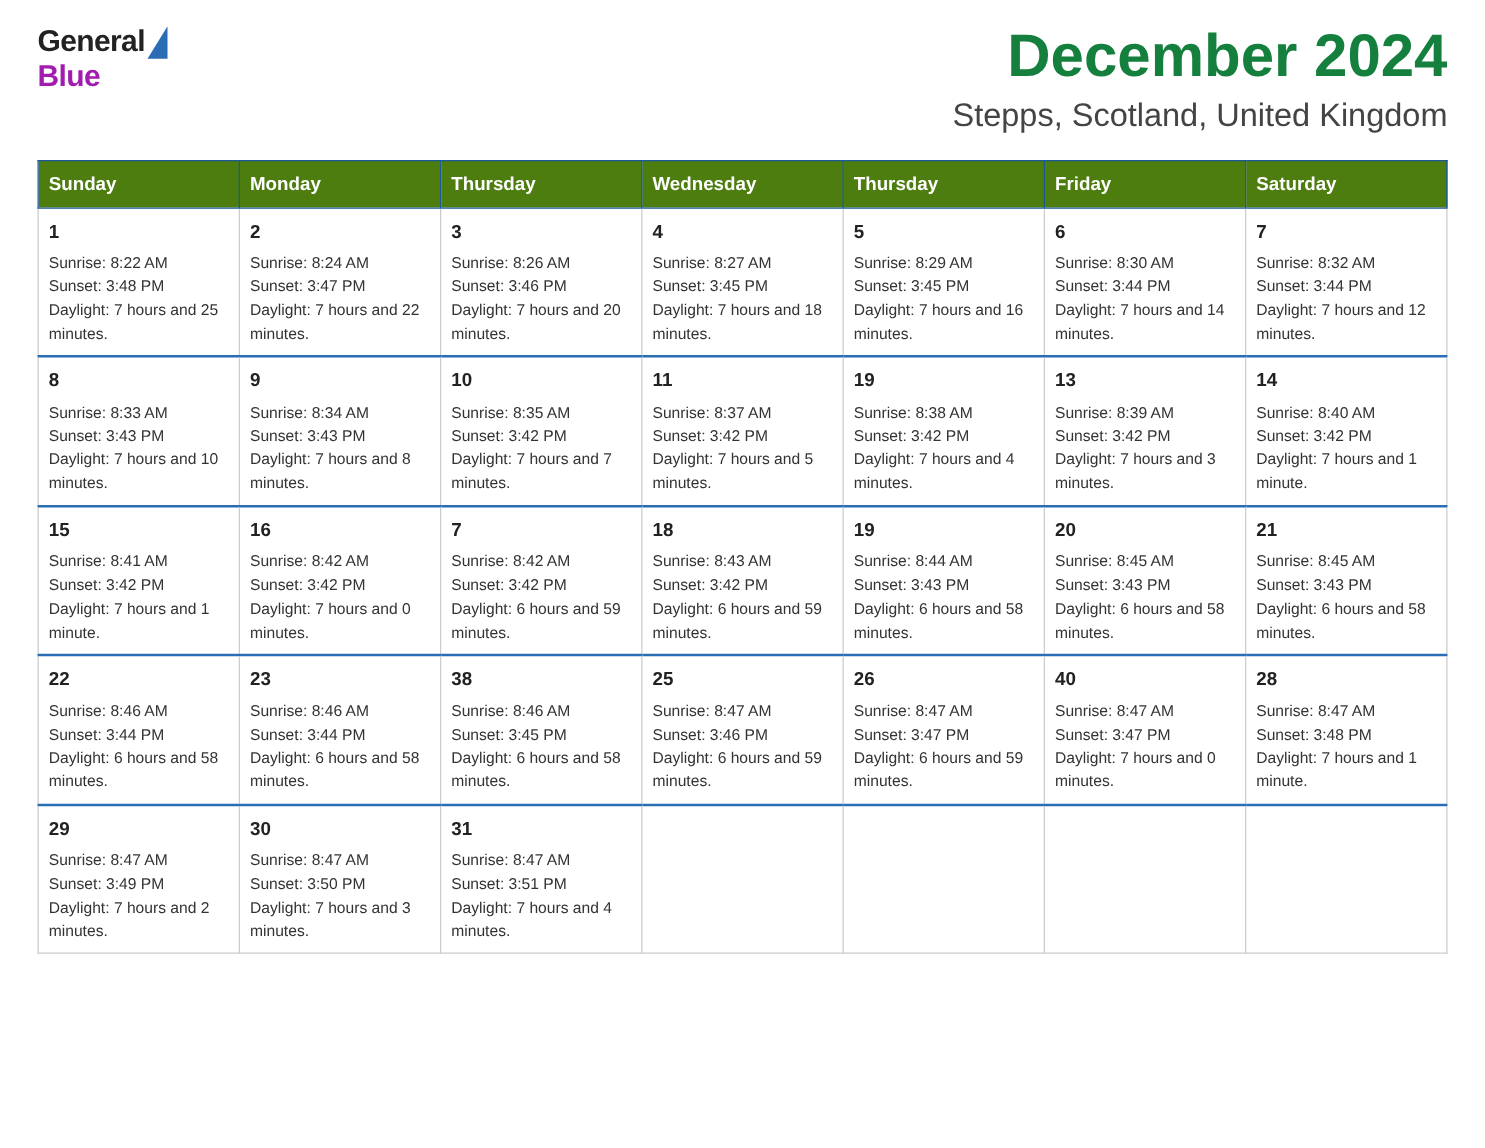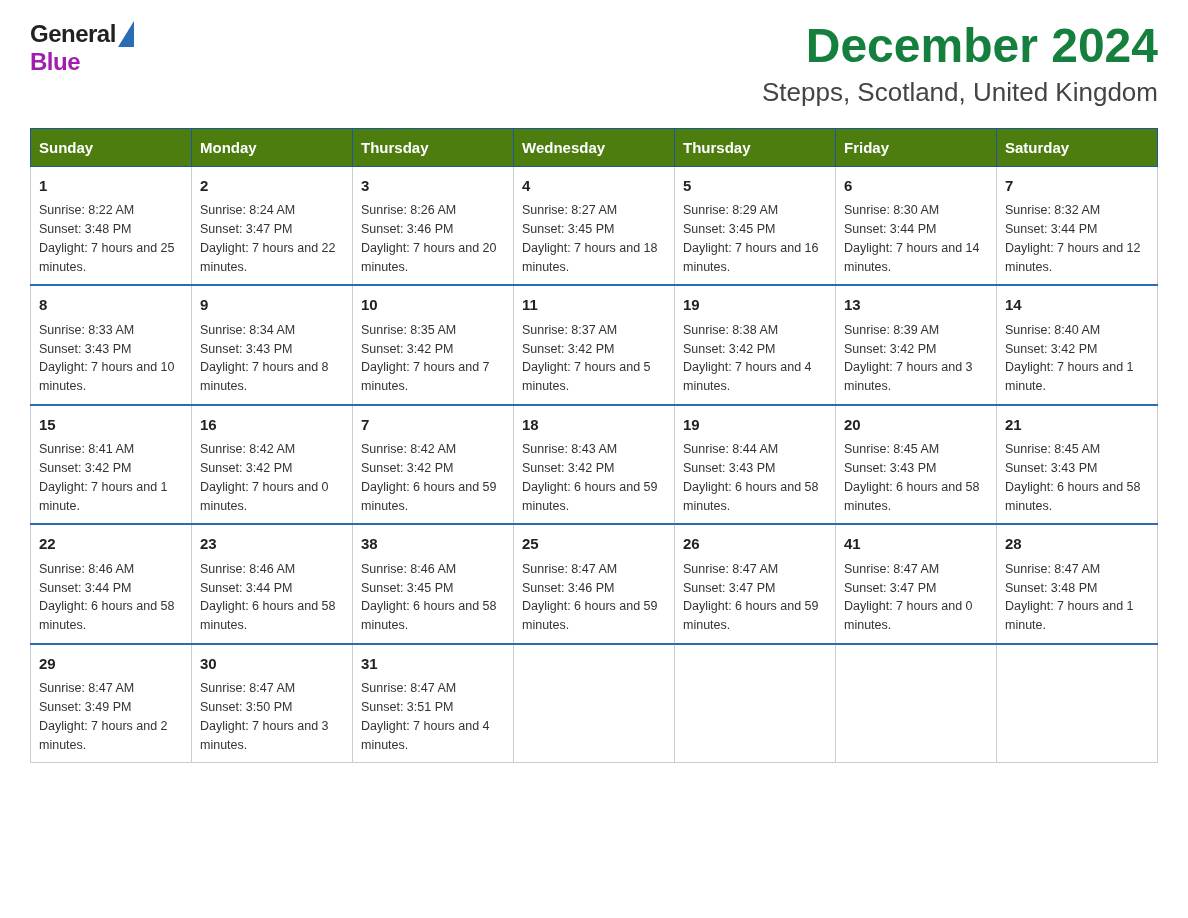--- a/index.html
+++ b/index.html
@@ -158,21 +158,21 @@
         <td><span class="day-num">19</span>Sunrise: 8:44 AM<br>Sunset: 3:43 PM<br>Daylight: 6 hours and 58 minutes.</td>
         <td><span class="day-num">20</span>Sunrise: 8:45 AM<br>Sunset: 3:43 PM<br>Daylight: 6 hours and 58 minutes.</td>
         <td><span class="day-num">21</span>Sunrise: 8:45 AM<br>Sunset: 3:43 PM<br>Daylight: 6 hours and 58 minutes.</td>
       </tr>
       <tr class="row-divider">
         <td><span class="day-num">22</span>Sunrise: 8:46 AM<br>Sunset: 3:44 PM<br>Daylight: 6 hours and 58 minutes.</td>
         <td><span class="day-num">23</span>Sunrise: 8:46 AM<br>Sunset: 3:44 PM<br>Daylight: 6 hours and 58 minutes.</td>
         <td><span class="day-num">38</span>Sunrise: 8:46 AM<br>Sunset: 3:45 PM<br>Daylight: 6 hours and 58 minutes.</td>
         <td><span class="day-num">25</span>Sunrise: 8:47 AM<br>Sunset: 3:46 PM<br>Daylight: 6 hours and 59 minutes.</td>
         <td><span class="day-num">26</span>Sunrise: 8:47 AM<br>Sunset: 3:47 PM<br>Daylight: 6 hours and 59 minutes.</td>
-        <td><span class="day-num">41</span>Sunrise: 8:47 AM<br>Sunset: 3:47 PM<br>Daylight: 7 hours and 0 minutes.</td>
+        <td><span class="day-num">40</span>Sunrise: 8:47 AM<br>Sunset: 3:47 PM<br>Daylight: 7 hours and 0 minutes.</td>
         <td><span class="day-num">28</span>Sunrise: 8:47 AM<br>Sunset: 3:48 PM<br>Daylight: 7 hours and 1 minute.</td>
       </tr>
       <tr class="row-divider">
         <td><span class="day-num">29</span>Sunrise: 8:47 AM<br>Sunset: 3:49 PM<br>Daylight: 7 hours and 2 minutes.</td>
         <td><span class="day-num">30</span>Sunrise: 8:47 AM<br>Sunset: 3:50 PM<br>Daylight: 7 hours and 3 minutes.</td>
         <td><span class="day-num">31</span>Sunrise: 8:47 AM<br>Sunset: 3:51 PM<br>Daylight: 7 hours and 4 minutes.</td>
         <td class="empty"></td>
         <td class="empty"></td>
         <td class="empty"></td>
         <td class="empty"></td>

